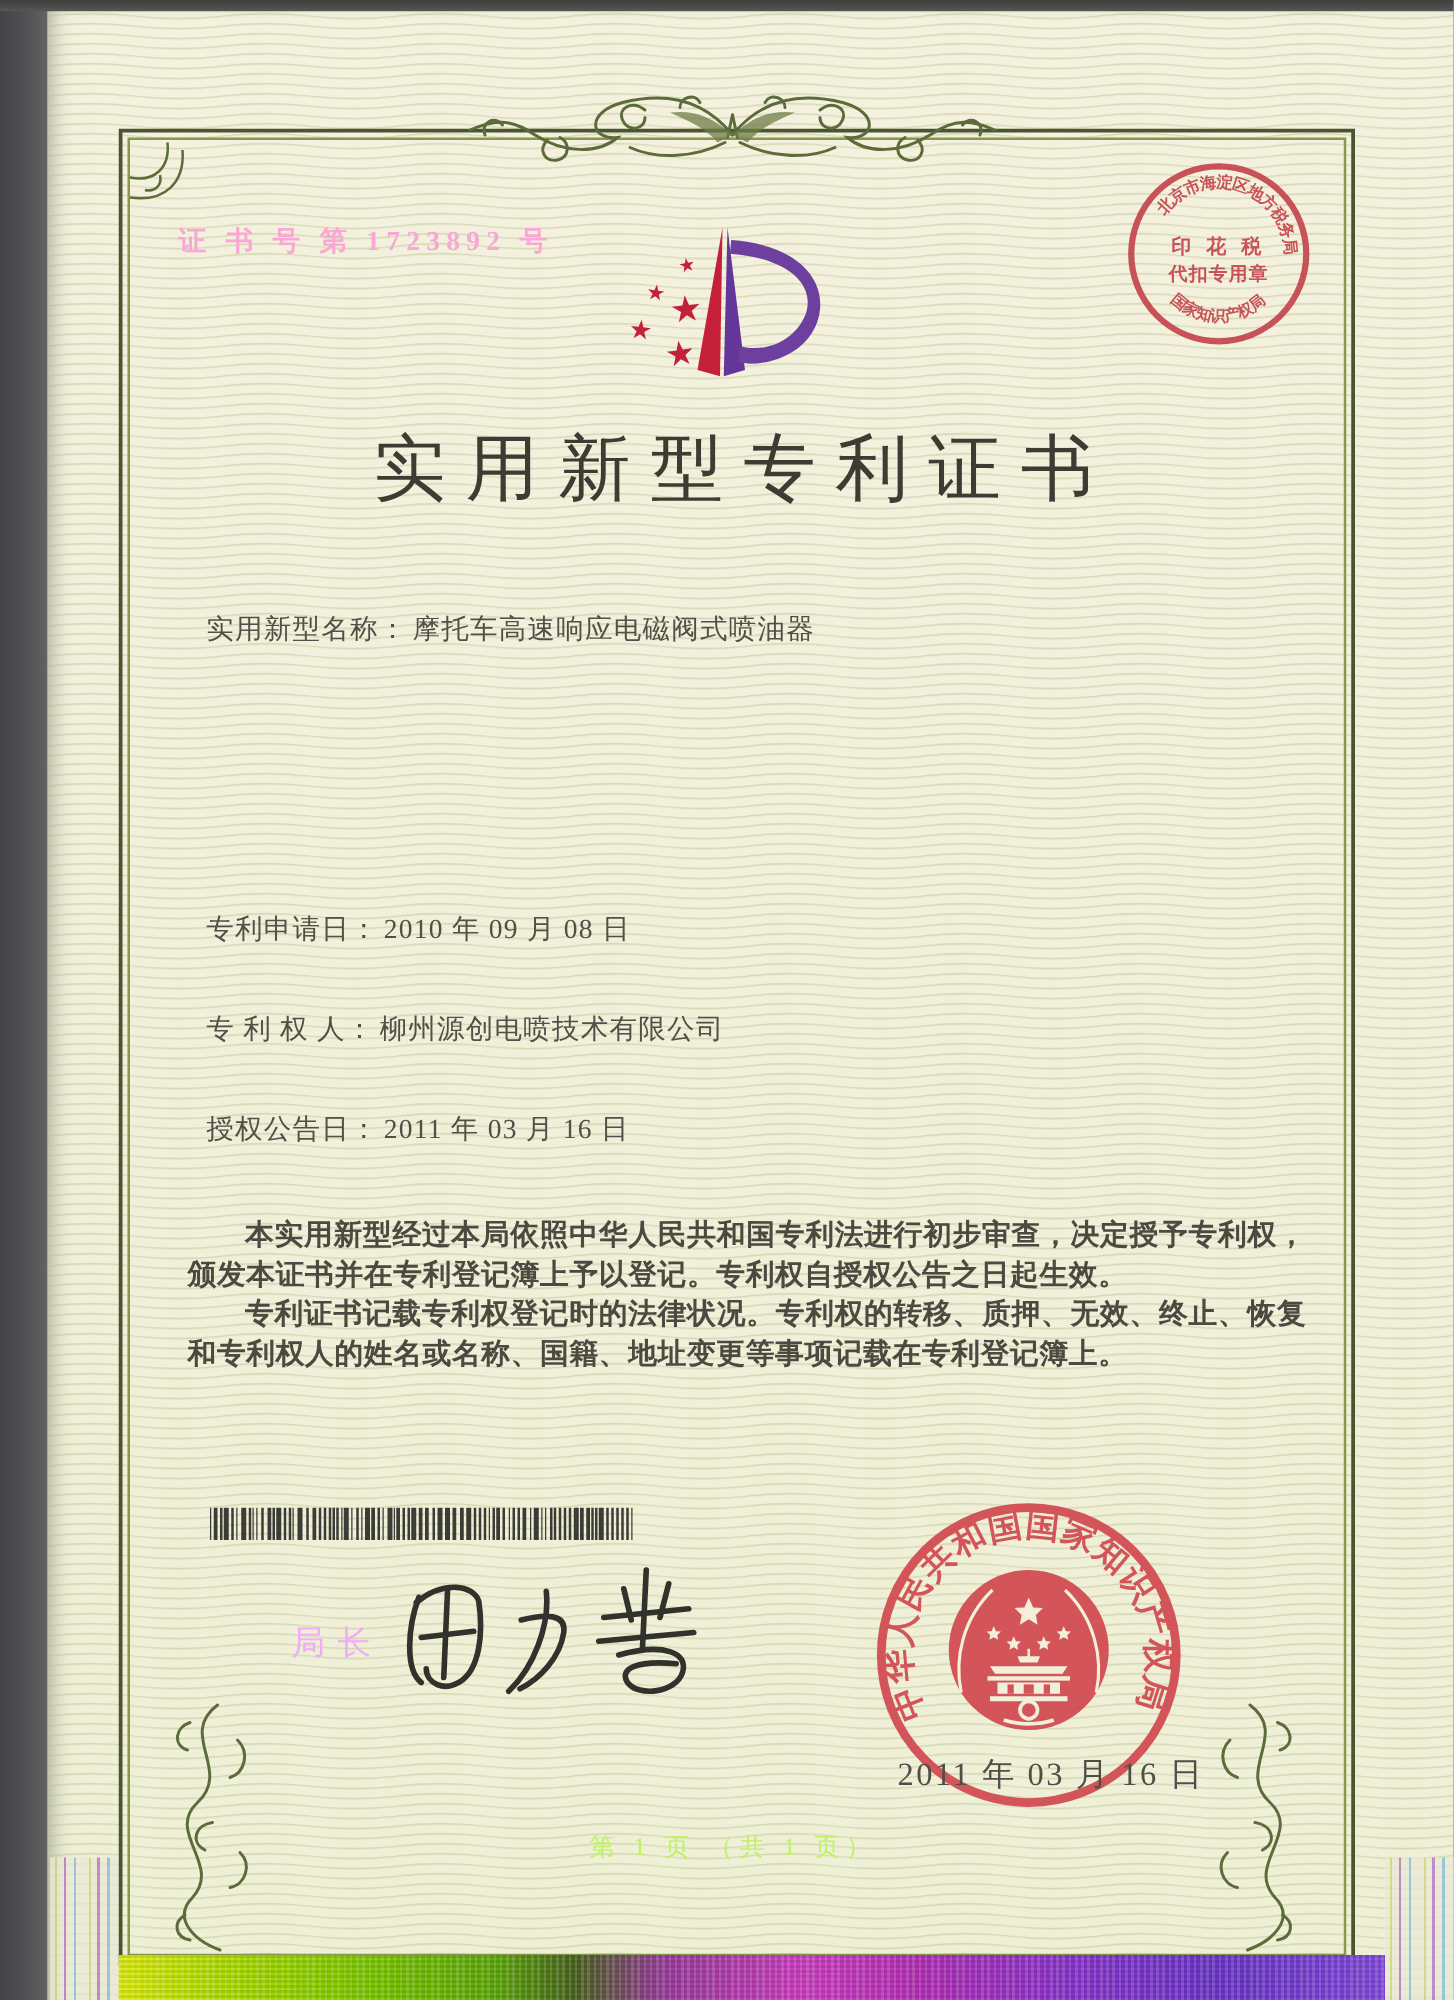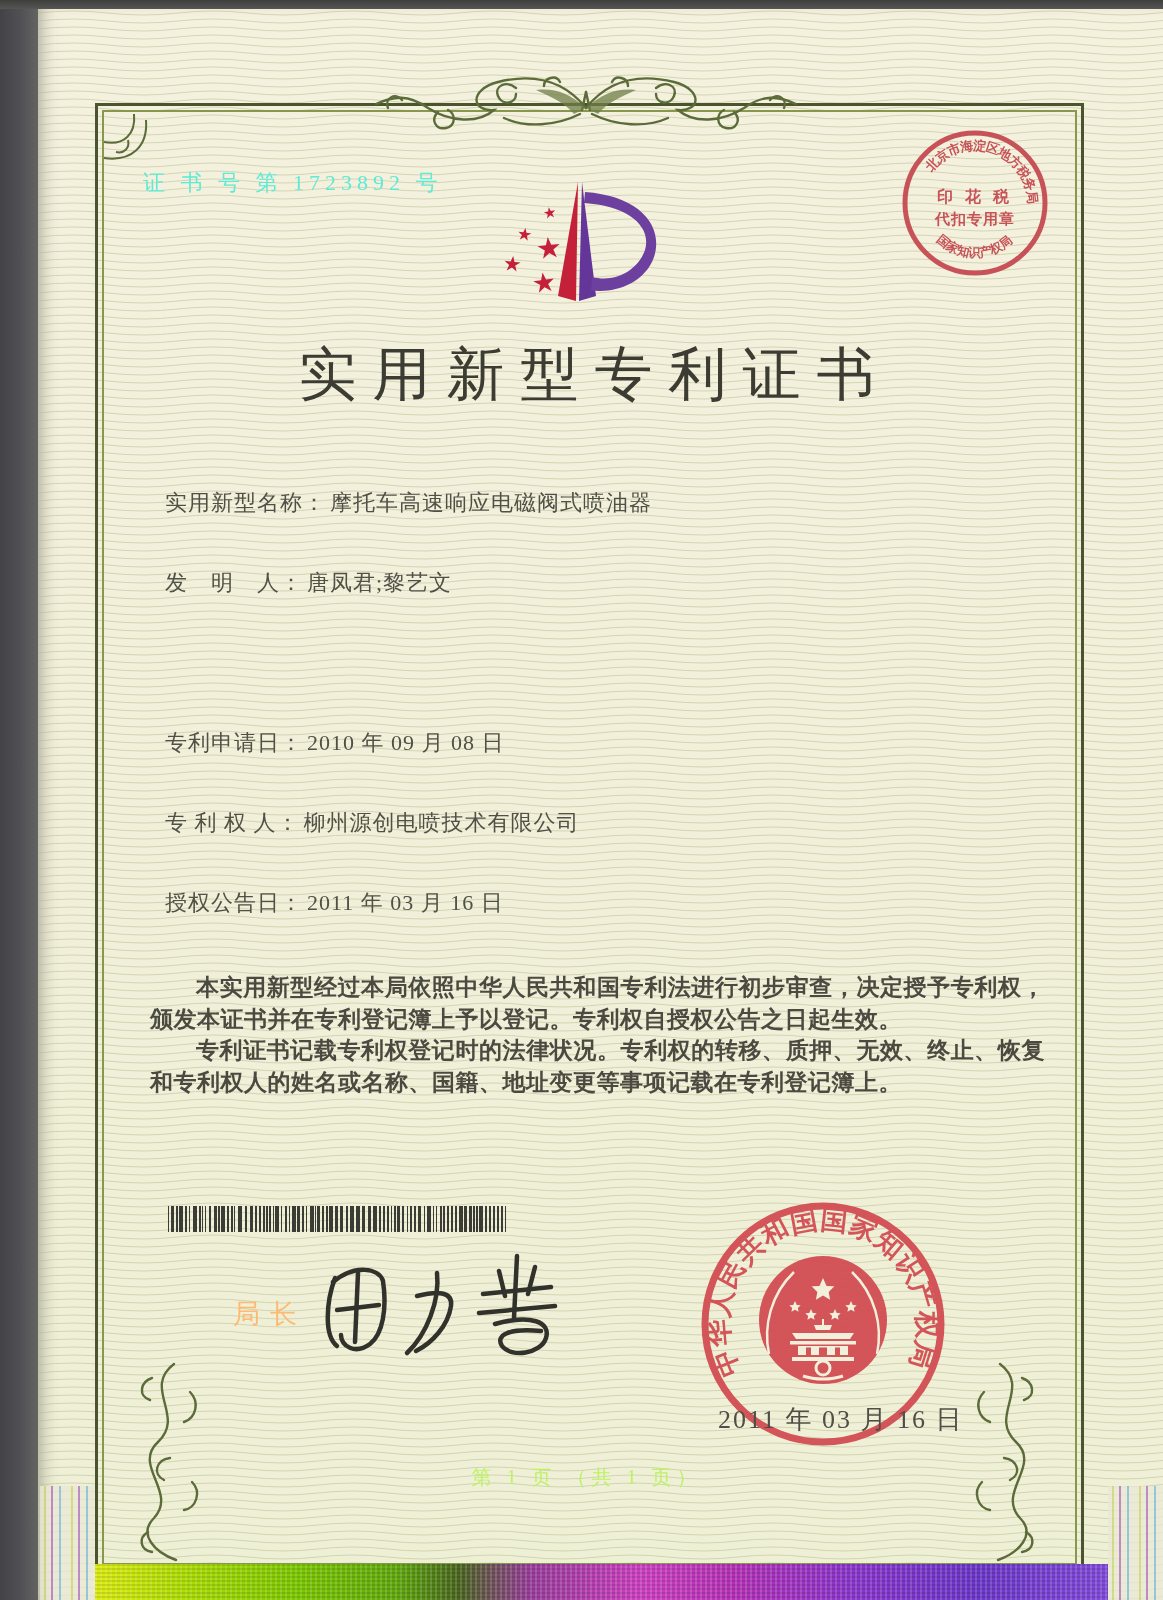--- a/index.html
+++ b/index.html
@@ -20,22 +20,22 @@
 
   
   .frame{position:absolute;left:95px;top:103px;width:983px;height:1463px;
     border:3px solid #4a5530;}
   .frame-inner{position:absolute;left:4px;top:4px;right:4px;bottom:4px;
     border:2px solid #87984e;}
 
   .ornament{position:absolute;pointer-events:none;}
 
   
-  .cert-no{position:absolute;left:143px;top:168px;font-size:22px;letter-spacing:5px;
-    color:#5eead4;}
+  .cert-no{position:absolute;left:143px;top:178px;font-size:22px;letter-spacing:5px;
+    color:#f9a8d4;font-weight:bold;}
 
   
   .logo{position:absolute;left:470px;top:170px;width:230px;height:150px;}
   .star{position:absolute;color:#c5203a;line-height:1;}
   .star::before{content:"★";}
   .s1{left:73px;top:36px;font-size:15px;transform:rotate(-10deg);}
   .s2{left:47px;top:56px;font-size:17px;transform:rotate(8deg);}
   .s3{left:66px;top:64px;font-size:29px;transform:rotate(-6deg);}
   .s4{left:33px;top:84px;font-size:21px;transform:rotate(6deg);}
   .s5{left:62px;top:100px;font-size:27px;transform:rotate(-8deg);}
@@ -52,21 +52,21 @@
   
   .body-text{position:absolute;left:150px;top:972px;width:895px;font-weight:bold;}
   .body-text p{margin:0;font-size:23px;line-height:31.5px;color:#4a4a40;
     text-indent:2em;text-align:justify;letter-spacing:.5px;}
 
   
   .barcode{position:absolute;left:168px;top:1206px;width:348px;height:26px;white-space:nowrap;overflow:hidden;}
   .barcode span{display:inline-block;height:100%;background:#3c3c37;vertical-align:top;}
 
   
-  .signer-title{position:absolute;left:233px;top:1296px;font-size:27px;color:#fdba74;letter-spacing:10px;}
+  .signer-title{position:absolute;left:233px;top:1296px;font-size:27px;color:#f0abfc;letter-spacing:10px;}
   .signature-svg{position:absolute;left:295px;top:1246px;}
   .sr-only{position:absolute;width:1px;height:1px;overflow:hidden;clip:rect(0 0 0 0);white-space:nowrap;}
 
   
   .tax-stamp{position:absolute;left:875px;top:103px;opacity:.92;}
   .office-seal{position:absolute;left:683px;top:1184px;opacity:.93;}
   .seal-date{position:absolute;left:718px;top:1402px;width:230px;font-size:26px;
     color:#4f4f48;letter-spacing:2px;white-space:nowrap;}
 
   
@@ -187,23 +187,20 @@
       <textPath href="#taxBottom" textLength="85" lengthAdjust="spacing">国家知识产权局</textPath>
     </text>
     <text x="100" y="99" font-size="16" fill="#c4464e" font-weight="bold" text-anchor="middle" letter-spacing="4">印 花 税</text>
     <text x="100" y="121" font-size="15" fill="#c4464e" font-weight="bold" text-anchor="middle" letter-spacing="1">代扣专用章</text>
   </svg>
 
   <div class="title">实用新型专利证书</div>
 
   <div class="field f1">
     <span>实用新型名称：</span><span class="val">摩托车高速响应电磁阀式喷油器</span>
-  </div>
-  <div class="field f2">
-    <span>发　明　人：</span><span class="val">唐凤君;黎艺文</span>
   </div>
   <div class="field f4">
     <span>专利申请日：</span><span class="val">2010 年 09 月 08 日</span>
   </div>
   <div class="field f5">
     <span>专 利 权 人：</span><span class="val">柳州源创电喷技术有限公司</span>
   </div>
   <div class="field f6">
     <span>授权公告日：</span><span class="val">2011 年 03 月 16 日</span>
   </div>

